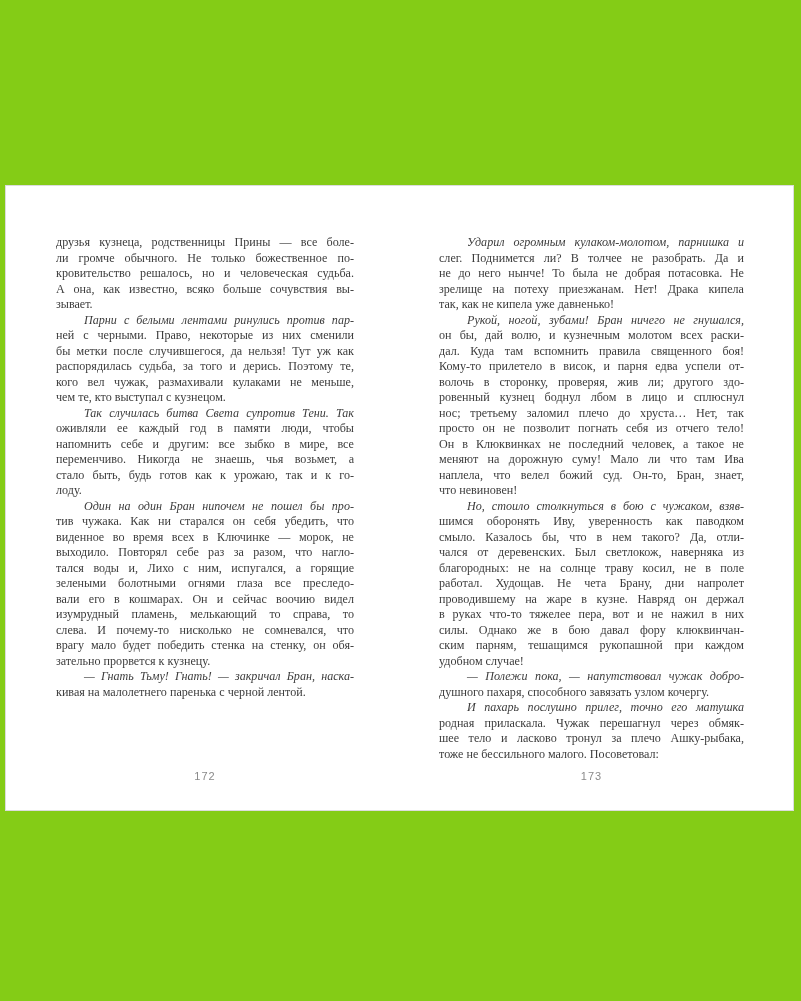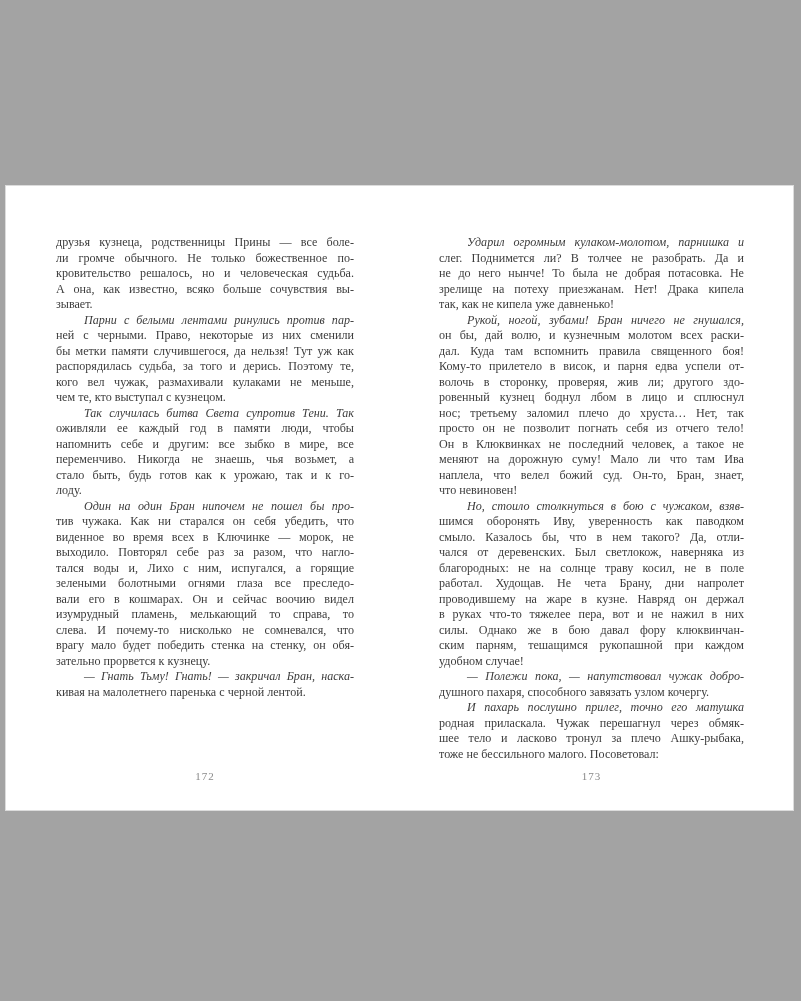--- a/index.html
+++ b/index.html
@@ -4,21 +4,21 @@
 <style>
   html, body {
     margin: 0;
     padding: 0;
     background: #ffffff;
   }
   .canvas {
     position: relative;
     width: 801px;
     height: 1001px;
-    background: #a3a3a3;
+    background: #84cc16;
     overflow: hidden;
   }
   .spread {
     position: absolute;
     left: 5px;
     top: 185px;
     width: 789px;
     height: 626px;
     background: #ffffff;
     border: 1px solid #dcdcdc;
@@ -49,21 +49,21 @@
     text-align-last: justify;
     white-space: normal;
   }
   .line.last { text-align-last: left; }
   .paragraph.indented .line.first { text-indent: 28px; font-style: italic; }
 
   .page-number {
     position: absolute;
     top: 584px;
     text-align: center;
-    font-family: Liberation Serif, serif;
+    font-family: Liberation Sans, sans-serif;
     font-size: 11px;
     letter-spacing: 1px;
     color: #8a8a8a;
   }
   .page-left  .page-number { left: 50px; width: 298px; }
   .page-right .page-number { left: 38px; width: 305px; }
 </style>
 </head>
 <body>
 
@@ -75,21 +75,21 @@
           <div class="paragraph">
             <div class="line first">друзья кузнеца, родственницы Прины — все боле-</div>
             <div class="line">ли громче обычного. Не только божественное по-</div>
             <div class="line">кровительство решалось, но и человеческая судьба.</div>
             <div class="line">А она, как известно, всяко больше сочувствия вы-</div>
             <div class="line last">зывает.</div>
           </div>
           <div class="paragraph indented">
             <div class="line first">Парни с белыми лентами ринулись против пар-</div>
             <div class="line">ней с черными. Право, некоторые из них сменили</div>
-            <div class="line">бы метки памяти случившегося, да нельзя! Тут уж как</div>
+            <div class="line">бы метки после случившегося, да нельзя! Тут уж как</div>
             <div class="line">распорядилась судьба, за того и дерись. Поэтому те,</div>
             <div class="line">кого вел чужак, размахивали кулаками не меньше,</div>
             <div class="line last">чем те, кто выступал с кузнецом.</div>
           </div>
           <div class="paragraph indented">
             <div class="line first">Так случилась битва Света супротив Тени. Так</div>
             <div class="line">оживляли ее каждый год в памяти люди, чтобы</div>
             <div class="line">напомнить себе и другим: все зыбко в мире, все</div>
             <div class="line">переменчиво. Никогда не знаешь, чья возьмет, а</div>
             <div class="line">стало быть, будь готов как к урожаю, так и к го-</div>

